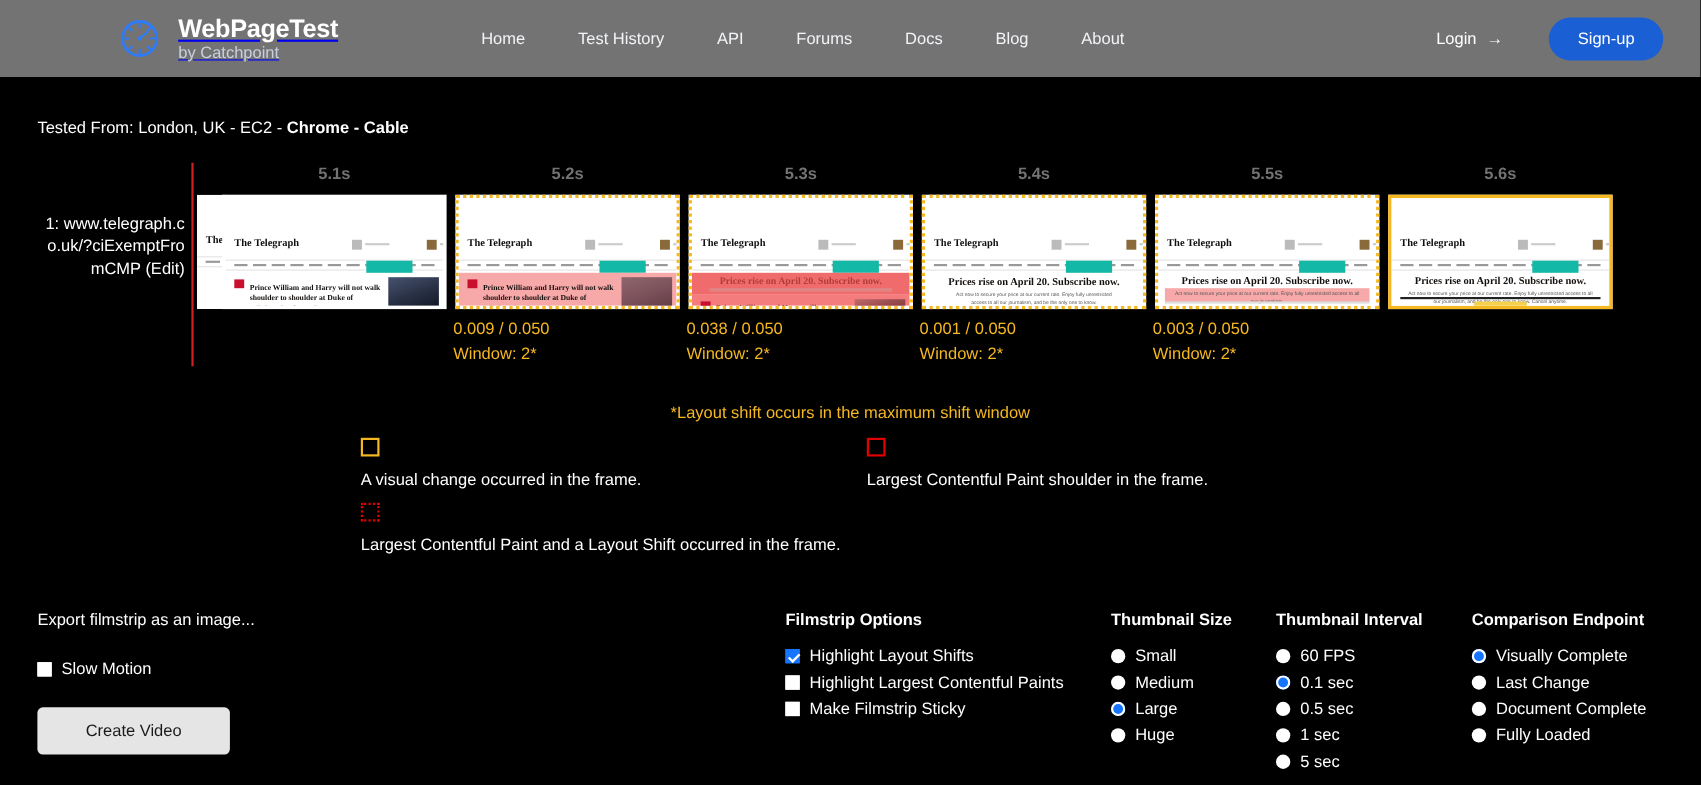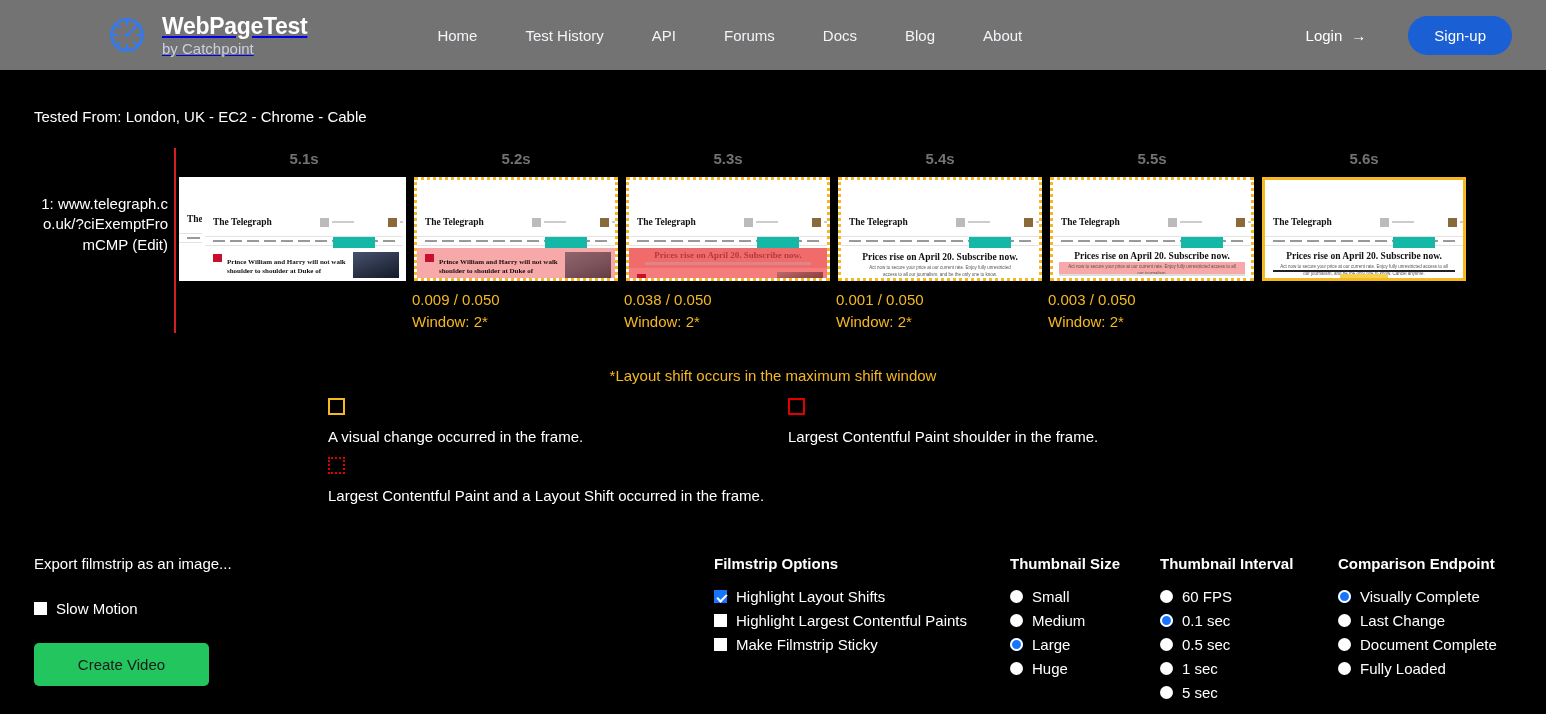--- a/index.html
+++ b/index.html
@@ -51,21 +51,21 @@
     font-family: inherit;
   }
 
   
   .page-body { padding: 0 34px; position: relative; }
 
   .tested-from {
     color: #ffffff; font-size: 15px;
     padding-top: 38px;
   }
-  .tested-from b { font-weight: normal; }
+  .tested-from b { font-weight: bold; }
 
   
   .filmstrip-wrap {
     margin-top: 23px;
     display: flex;
     align-items: flex-start;
     position: relative;
   }
   .strip-label {
     width: 134px; flex: 0 0 134px;
@@ -211,21 +211,21 @@
   .cb.checked { background: #1675FF; border-color: #1675FF; }
   .cb.checked::after {
     content: ""; position: absolute;
     left: 4px; top: 1px; width: 4px; height: 8px;
     border: solid #ffffff; border-width: 0 2px 2px 0;
     transform: rotate(45deg);
   }
   .ctl-label { color: #ffffff; font-size: 15px; cursor: pointer; }
   .create-video-btn {
     margin-top: 26px;
-    background: #22c55e; color: #1a1a1a;
+    background: #e5e5e5; color: #1a1a1a;
     border: none; border-radius: 5px;
     font-size: 15px; font-family: inherit;
     padding: 13px 0; width: 175px; cursor: pointer;
   }
   .advanced-link {
     display: block; margin-top: 27px;
     color: #ffffff; font-size: 15px; text-decoration: none; cursor: pointer;
   }
 
   .opt-col { flex: 0 0 auto; }

